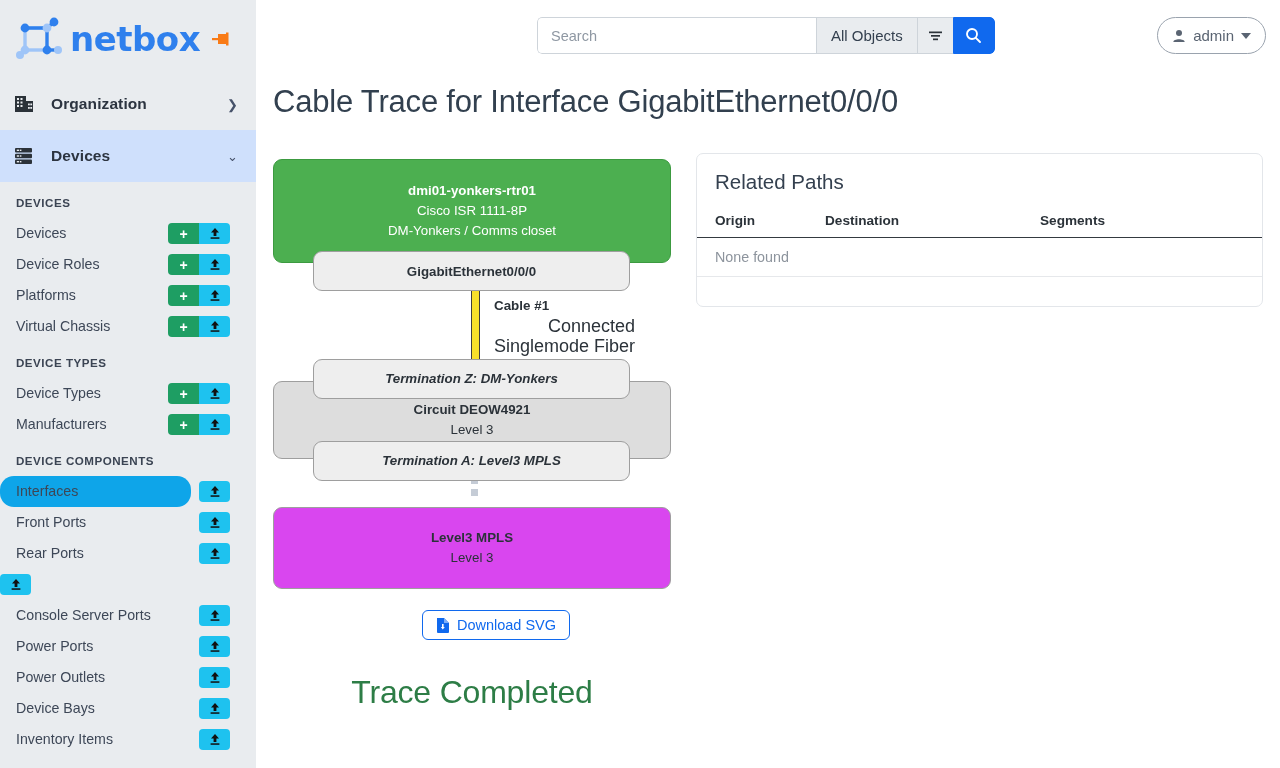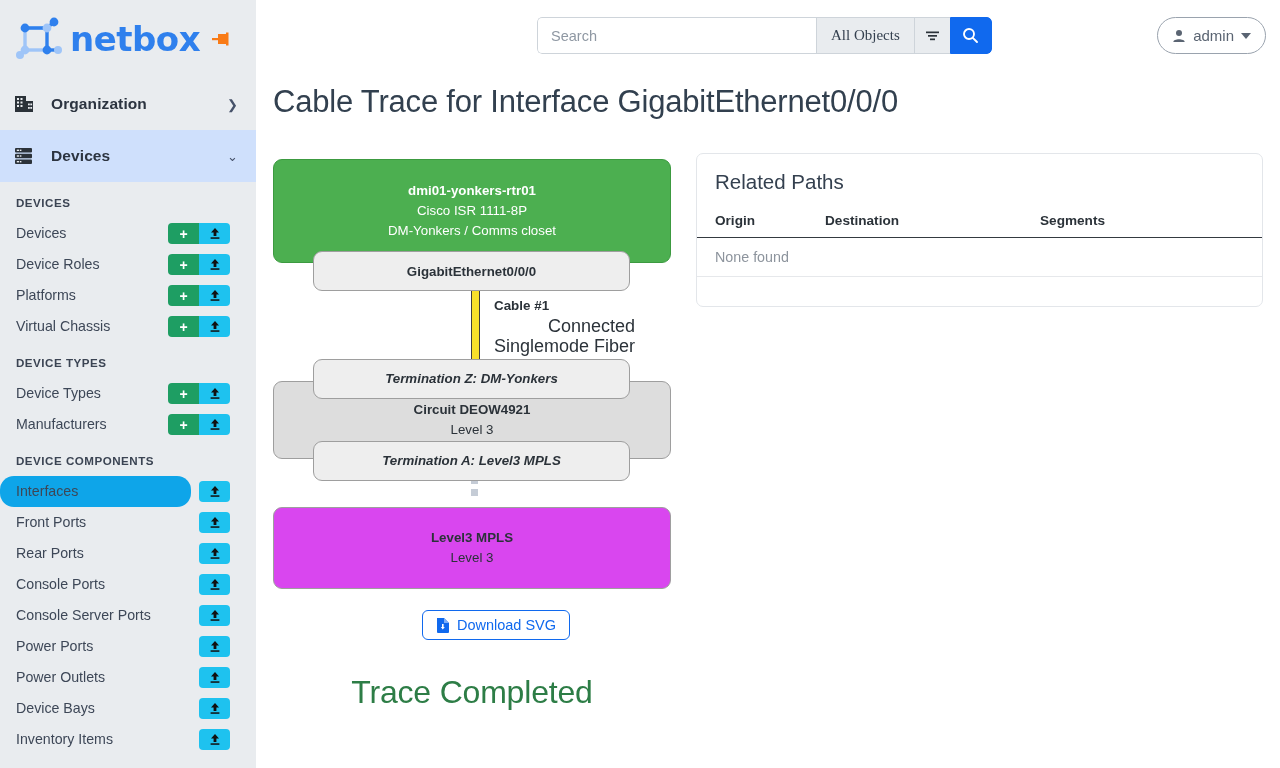--- a/index.html
+++ b/index.html
@@ -89,21 +89,21 @@
     border: 1px solid #ced4da; border-right: none;
     border-radius: 5px 0 0 5px;
     padding: 0 13px; font-size: 14.5px;
     color: #3d4757; background: #fff; outline: none;
     font-family: "Liberation Sans", sans-serif;
   }
   .search-input::placeholder { color: #8f98a3; }
   .search-scope {
     height: 37px; display: flex; align-items: center; padding: 0 14px;
     background: #e9ecef; border: 1px solid #ced4da; border-right: none;
-    font-size: 15px; color: #34404f; cursor: pointer; white-space: nowrap; font-family: Liberation Serif, serif;
+    font-size: 15px; color: #34404f; cursor: pointer; white-space: nowrap;
   }
   .search-filter {
     height: 37px; width: 36px;
     display: flex; align-items: center; justify-content: center;
     background: #e9ecef; border: 1px solid #ced4da; border-right: none;
     cursor: pointer;
   }
   .search-go {
     height: 37px; width: 42px;
     display: flex; align-items: center; justify-content: center;
@@ -402,21 +402,20 @@
     <span class="btns">
       <span class="btn-sm btn-imp solo">
         <svg width="12" height="13" viewBox="0 0 12 13">
             <path d="M6 1 L10 5.6 L7.4 5.6 L7.4 9 L4.6 9 L4.6 5.6 L2 5.6 Z" fill="#111"></path>
             <rect x="1.6" y="10.3" width="8.8" height="1.5" fill="#111"></rect>
           </svg>
       </span>
     </span>
   </div>
   <div class="nav-row">
-    <span class="nav-link">Console Ports</span>
     <span class="btns">
       <span class="btn-sm btn-imp solo">
         <svg width="12" height="13" viewBox="0 0 12 13">
             <path d="M6 1 L10 5.6 L7.4 5.6 L7.4 9 L4.6 9 L4.6 5.6 L2 5.6 Z" fill="#111"></path>
             <rect x="1.6" y="10.3" width="8.8" height="1.5" fill="#111"></rect>
           </svg>
       </span>
     </span>
   </div>
   <div class="nav-row">

